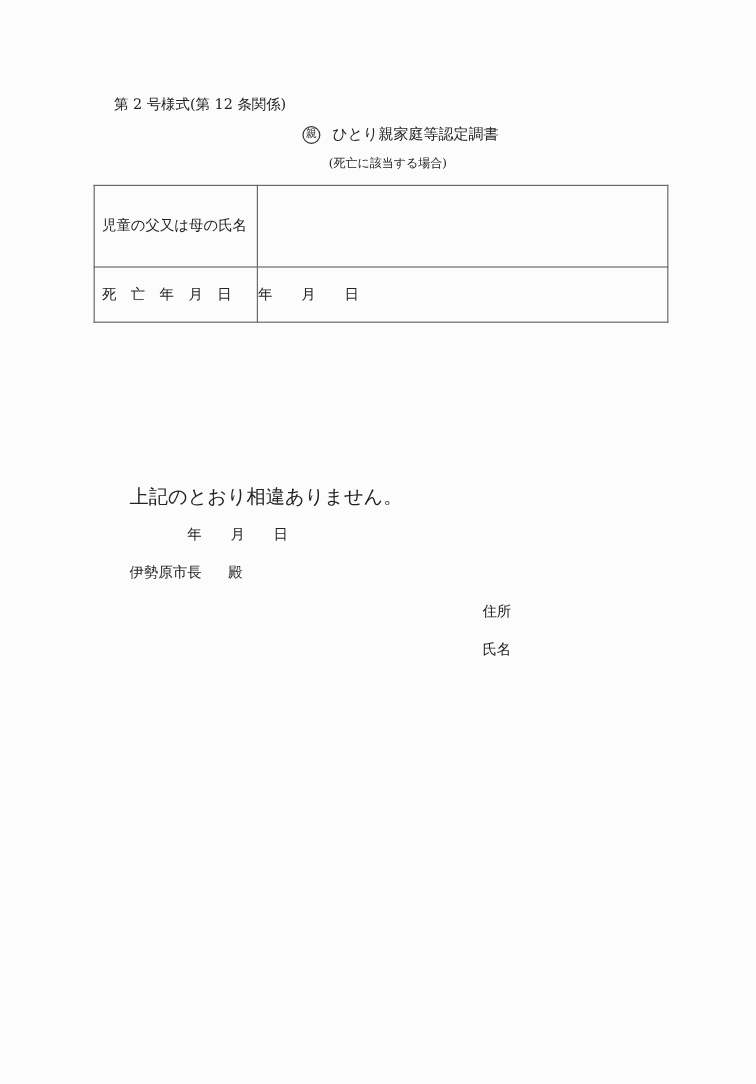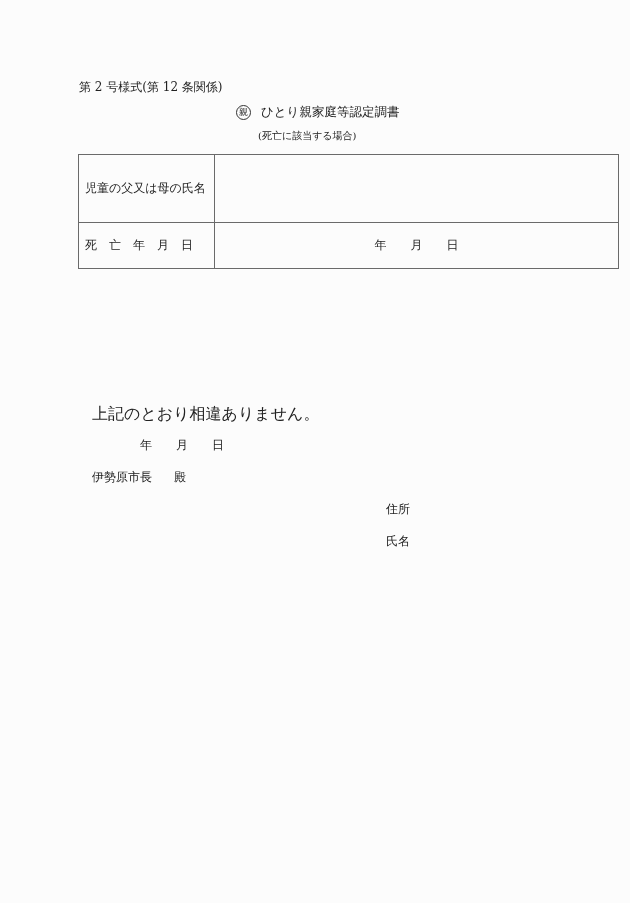--- a/index.html
+++ b/index.html
@@ -4,42 +4,42 @@
   <style>
     html, body { margin: 0; padding: 0; }
     body {
       width: 630px; height: 903px;
       background: #fcfcfc;
       font-family: "DejaVu Serif", "Liberation Serif", serif;
       color: #222;
       position: relative;
       overflow: hidden;
     }
-    .abs { position: absolute; white-space: nowrap; }
+    .abs { position: absolute; white-space: nowrap; margin-left: 16px; }
     .form-no { left: 79px; top: 79px; font-size: 12px; }
     .title-row { left: 236px; top: 104px; font-size: 12.5px; display: flex; align-items: center; }
     .circle-mark {
       display: inline-flex; align-items: center; justify-content: center;
       width: 13px; height: 13px; border: 1px solid #333; border-radius: 50%;
       font-size: 9px; margin-right: 10px; line-height: 1;
     }
     .subtitle { left: 258px; top: 129px; font-size: 10px; }
     table.form {
       position: absolute; left: 78px; top: 154px;
-      width: 541px; border-collapse: collapse;
+      width: 479px; border-collapse: collapse;
       font-size: 12px;
       font-family: Liberation Serif, serif;
     }
     table.form td { border: 1.3px solid #6a6a6a; padding: 0; }
     td.label { width: 129px; padding-left: 6px !important; }
     .row1 td { height: 67px; }
     .row2 td { height: 45px; }
     .row3 td { height: 106px; }
     .spaced { letter-spacing: 1px; }
-    .date-cell { text-align: center; }
+    .date-cell { }
     .date-cell span { display: inline-block; }
     .gap { width: 24px; }
     .decl { left: 92px; top: 404px; font-size: 16px; }
     .date2 { left: 140px; top: 437px; font-size: 12px; display: flex; }
     .addressee { left: 92px; top: 469px; font-size: 12px; display: flex; text-align: right; }
     .addr { left: 386px; top: 501px; font-size: 12px; }
     .name { left: 386px; top: 533px; font-size: 12px; }
   </style>
 </head>
 <body>

